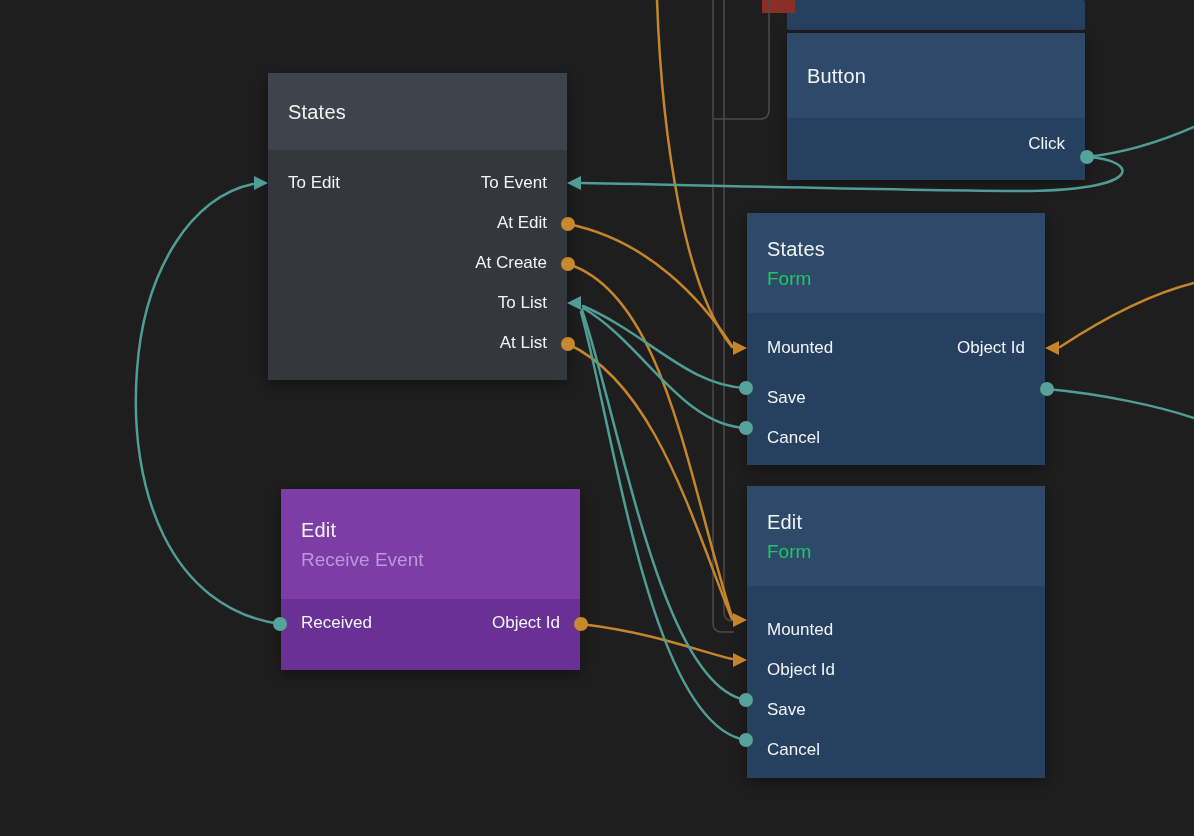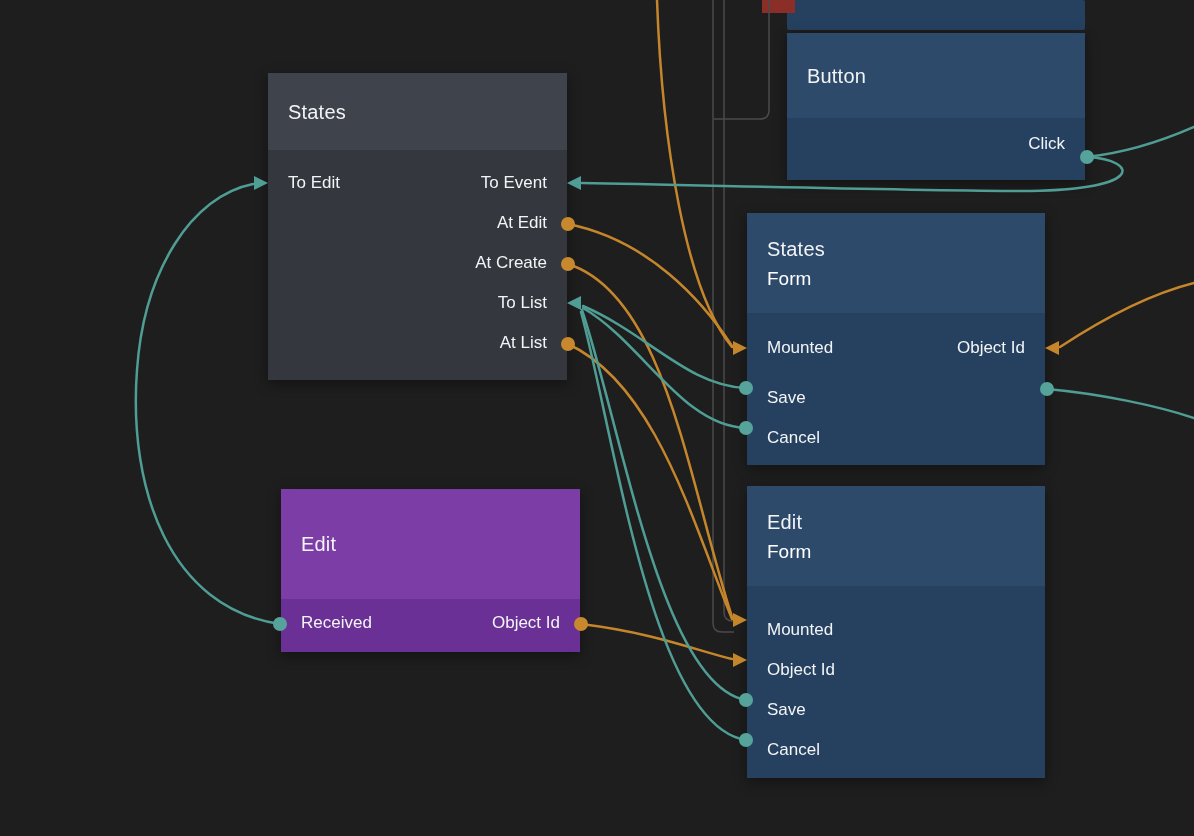--- a/index.html
+++ b/index.html
@@ -23,21 +23,21 @@
   .port-row.right-only { justify-content:flex-end; }
   .port-row.left-only { justify-content:flex-start;align-items:flex-end; }
   .port-label { font-size:17px; color:#f2f4f6; white-space:nowrap; }
 
   .gray .node-header { background:#3f434b; }
   .gray .node-body   { background:#34383e; }
   .blue .node-header { background:#2d4a6a; }
   .blue .node-body   { background:#264160; }
   .purple .node-header { background:#7c3da7; }
   .purple .node-body   { background:#6b3095; }
-  .blue .node-subtitle { color:#ffffff; }
+  .blue .node-subtitle { color:#22c55e; }
   .purple .node-subtitle { color:#bf95de; }
 
   .fragment { position:absolute; z-index:3; background:#8a2e27; }
   .partial { box-shadow:none; }
 
   svg.wires {
     position:absolute; left:0; top:0; z-index:10; pointer-events:none;
   }
 </style>
 </head>
@@ -119,22 +119,23 @@
       </div>
       <div class="port-row left-only">
         <span class="port-label">Cancel</span>
       </div>
     </div>
   </div>
 
   <div class="node purple" style="left:281px; top:489px; width:299px;">
     <div class="node-header" style="height:110px;">
       <div class="node-title">Edit</div>
+      <div class="node-subtitle">Receive Event</div>
     </div>
-    <div class="node-body" style="padding:4px 0 9px;">
+    <div class="node-body" style="padding:4px 0 27px;">
       <div class="port-row both">
         <span class="port-label">Received</span>
         <span class="port-label">Object Id</span>
       </div>
     </div>
   </div>
 
   <svg class="wires" width="1194" height="836" viewBox="0 0 1194 836">
 
     <g stroke="#4b4b4b" stroke-width="1.5" fill="none">

